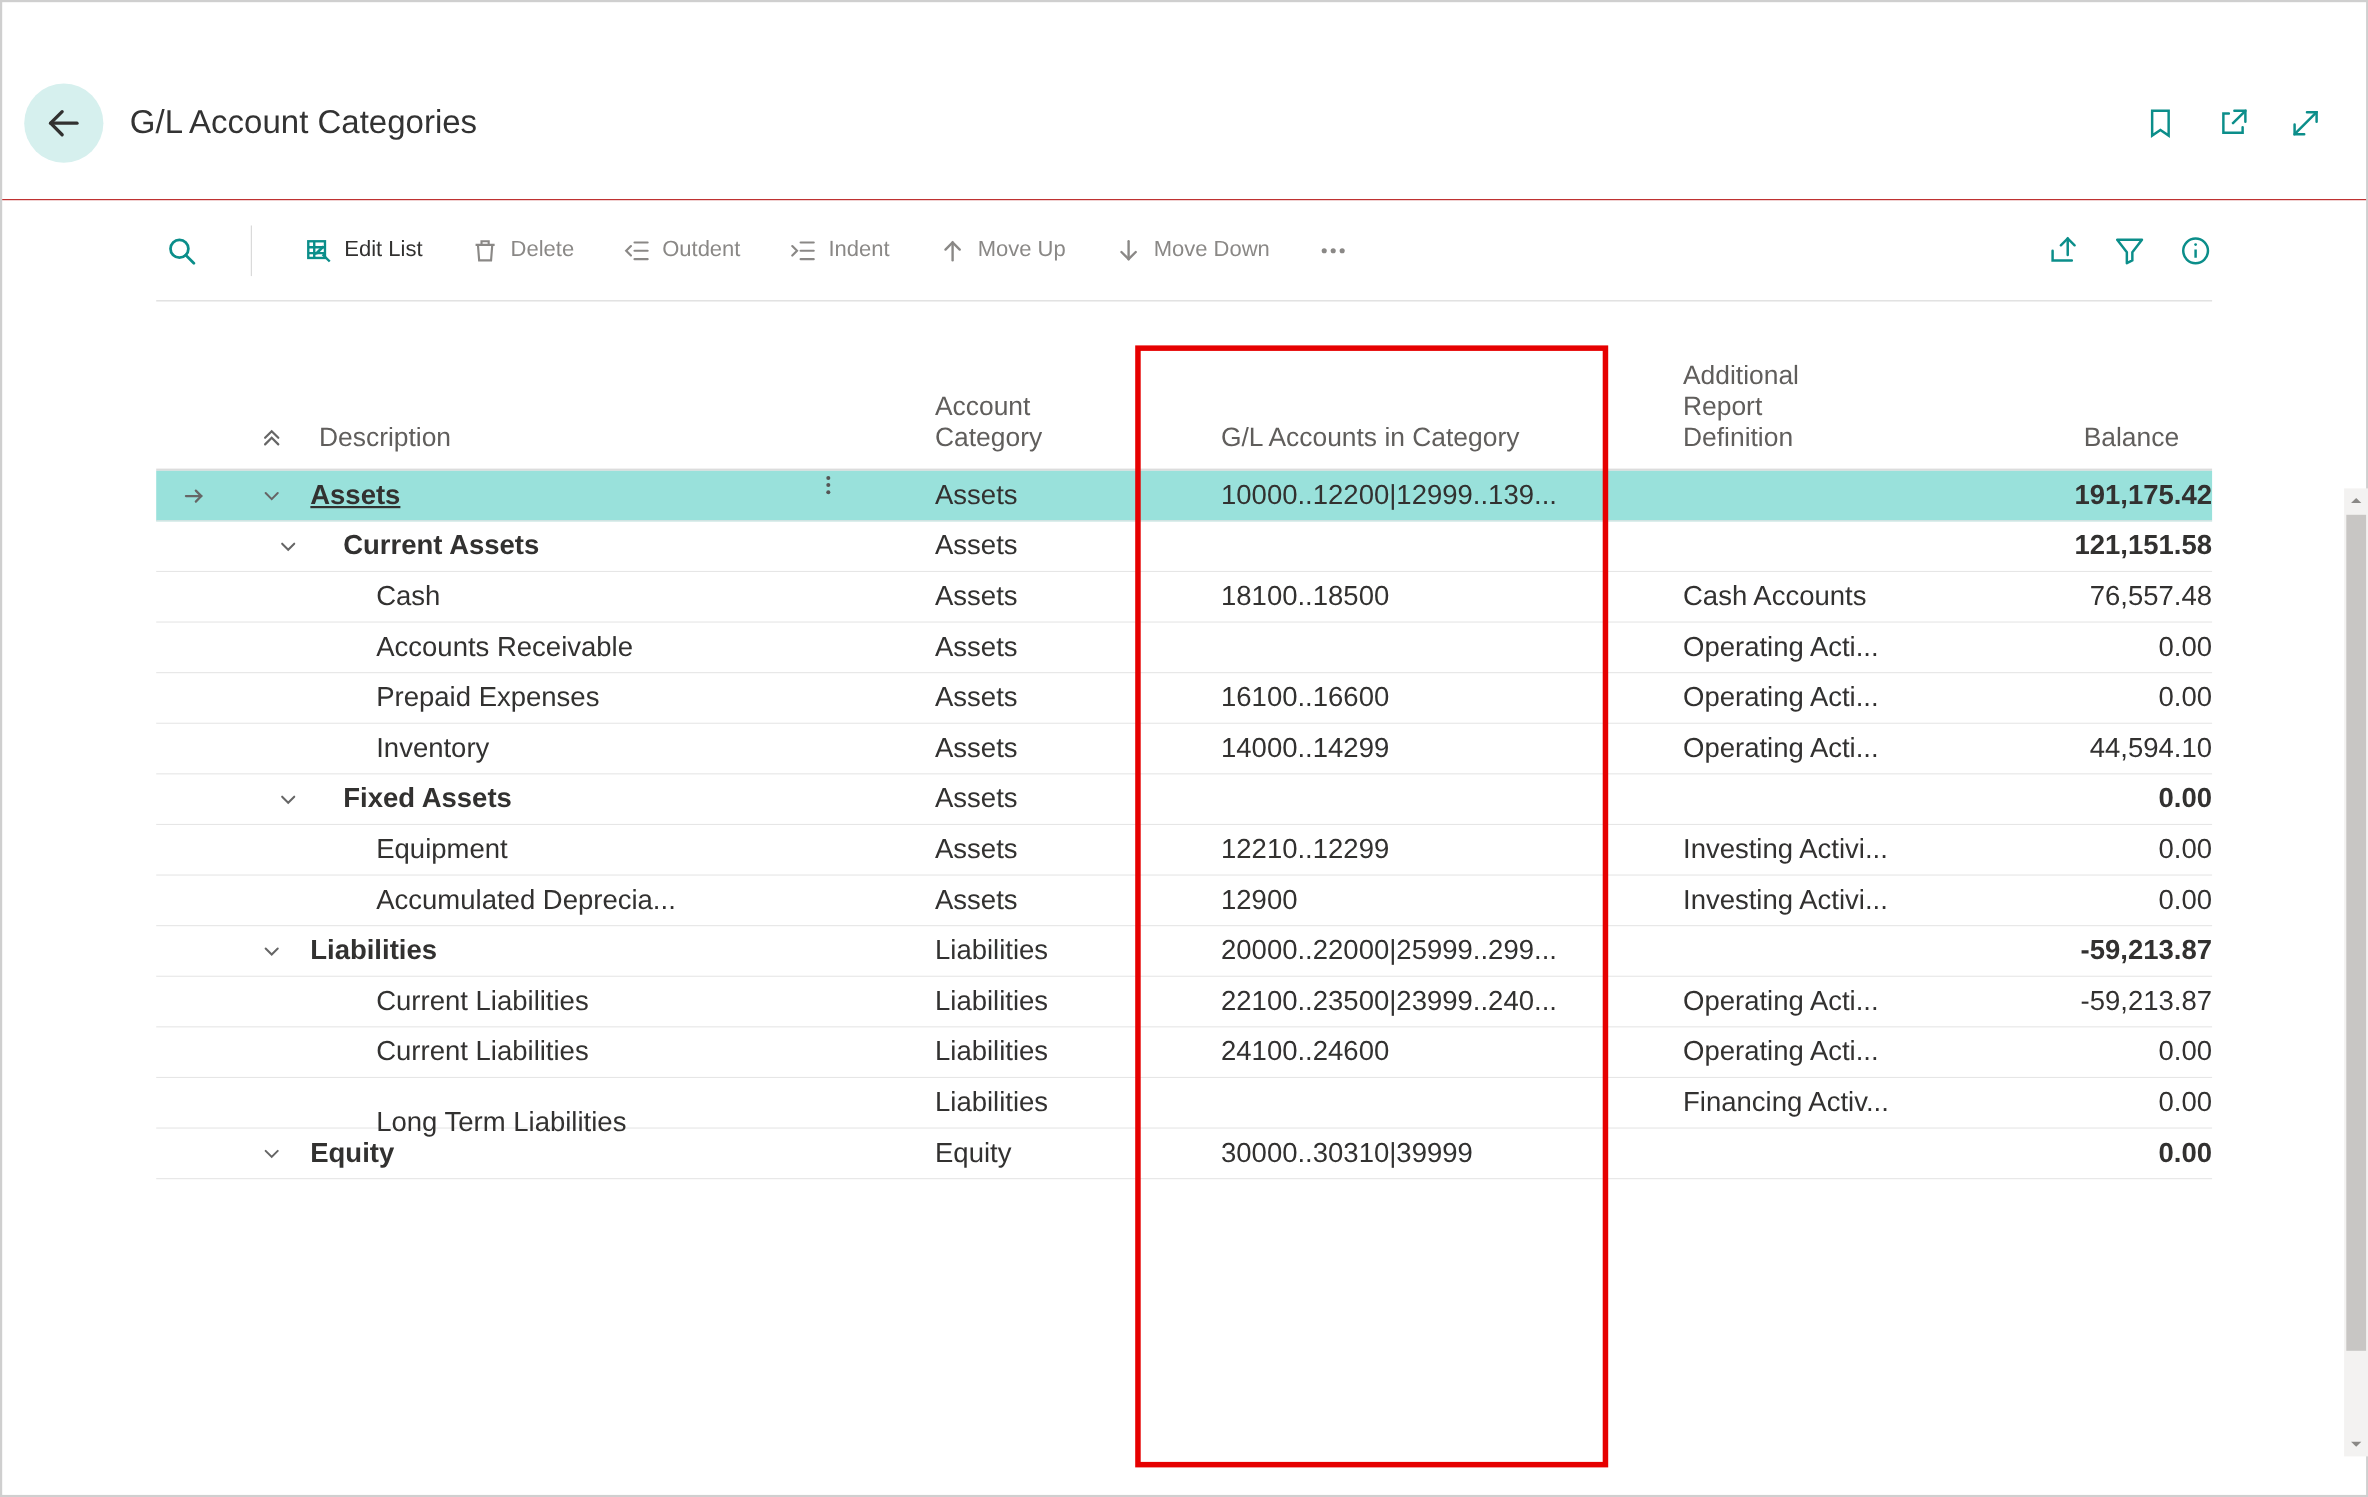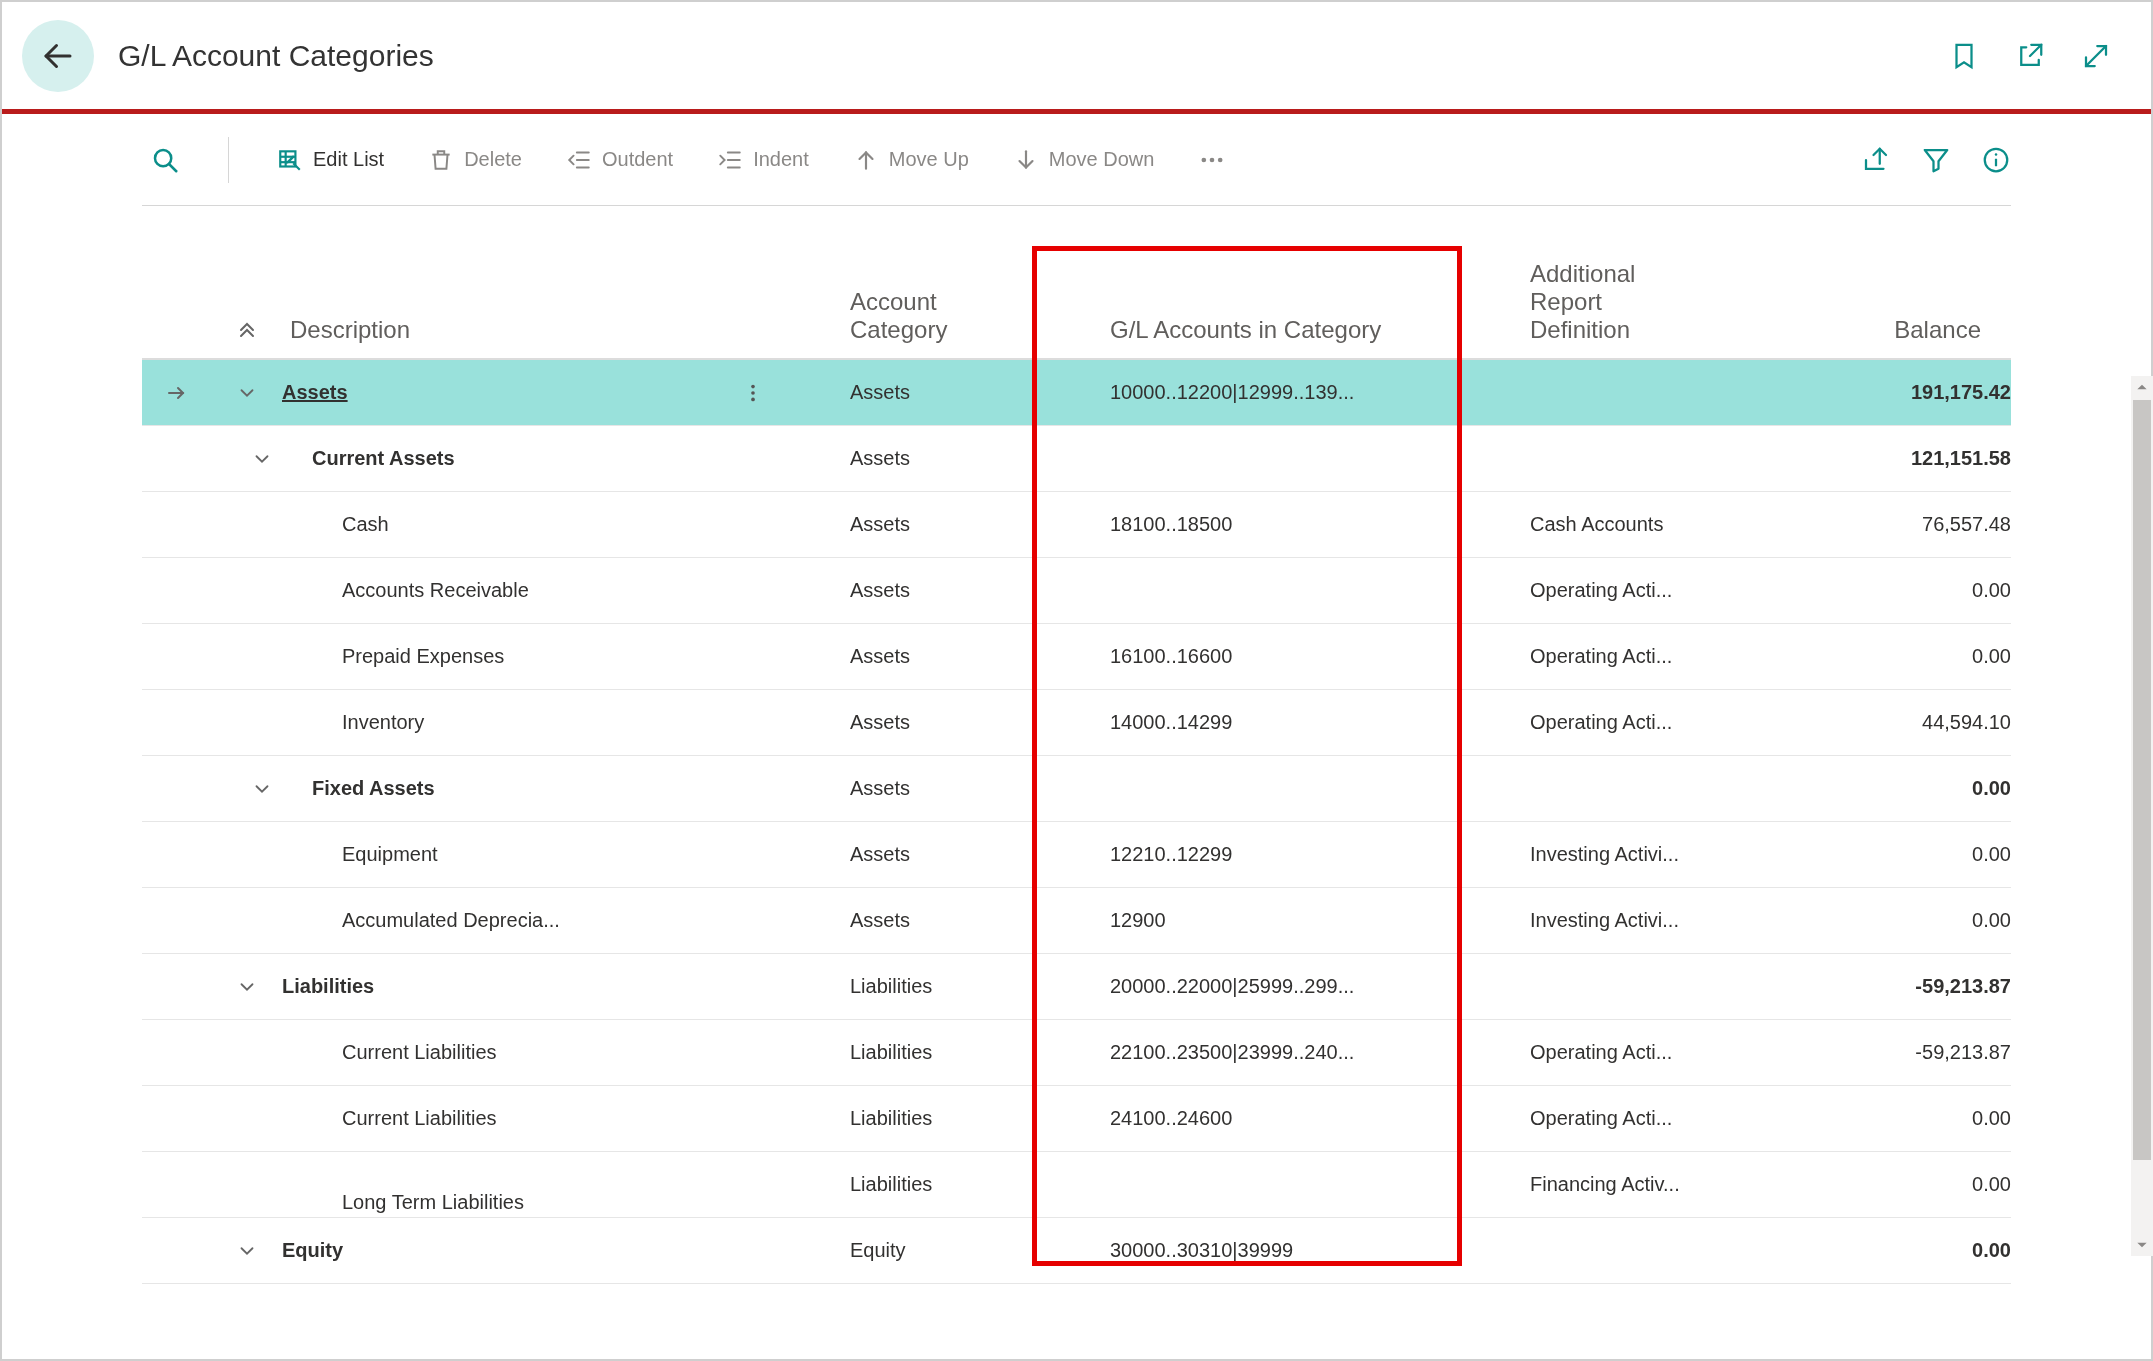--- a/index.html
+++ b/index.html
@@ -17,24 +17,25 @@
     height: 1361px;
     border: 2px solid #cfcfcf;
     background: #fff;
     position: relative;
   }
 
   
   .titlebar {
     display: flex;
     align-items: center;
-    height: 112px;
+    height: 140px;
     padding: 0 40px 0 20px;
-    border-bottom: 5px solid #b91c1c;
+    border-bottom: 1px solid #b91c1c;
     gap: 24px;
+    margin-top: 40px;
   }
   .back-btn {
     width: 72px; height: 72px;
     border-radius: 50%;
     background: #d6f0ee;
     display: flex; align-items: center; justify-content: center;
     color: #323130;
   }
   .title {
     font-size: 30px;
@@ -89,22 +90,22 @@
     height: 130px;
     align-items: end;
     padding-bottom: 18px;
     border-bottom: 2px solid #dcdcdc;
     font-size: 24px;
     color: #605e5c;
   }
   .head-cell { padding: 0 8px; margin-top: 30px; }
   .head-cell.balance { text-align: right; padding-right: 30px; }
   .data-row {
-    height: 66px;
-    font-size: 20px;
+    height: 46px;
+    font-size: 25px;
   }
   .data-row.selected { background: #99e1db; }
   .data-row.bold .c-desc,
   .data-row.bold .c-bal { font-weight: 600; }
   .c-arrow, .c-chevron {
     display:flex; justify-content:center; color:#666;
   }
   .c-desc { padding-left: 0; white-space: nowrap; overflow: hidden; text-overflow: ellipsis; }
   .c-cat  { padding: 0 8px; }
   .c-gl   { padding: 0 8px; white-space: nowrap; overflow: hidden; text-overflow: ellipsis; }

